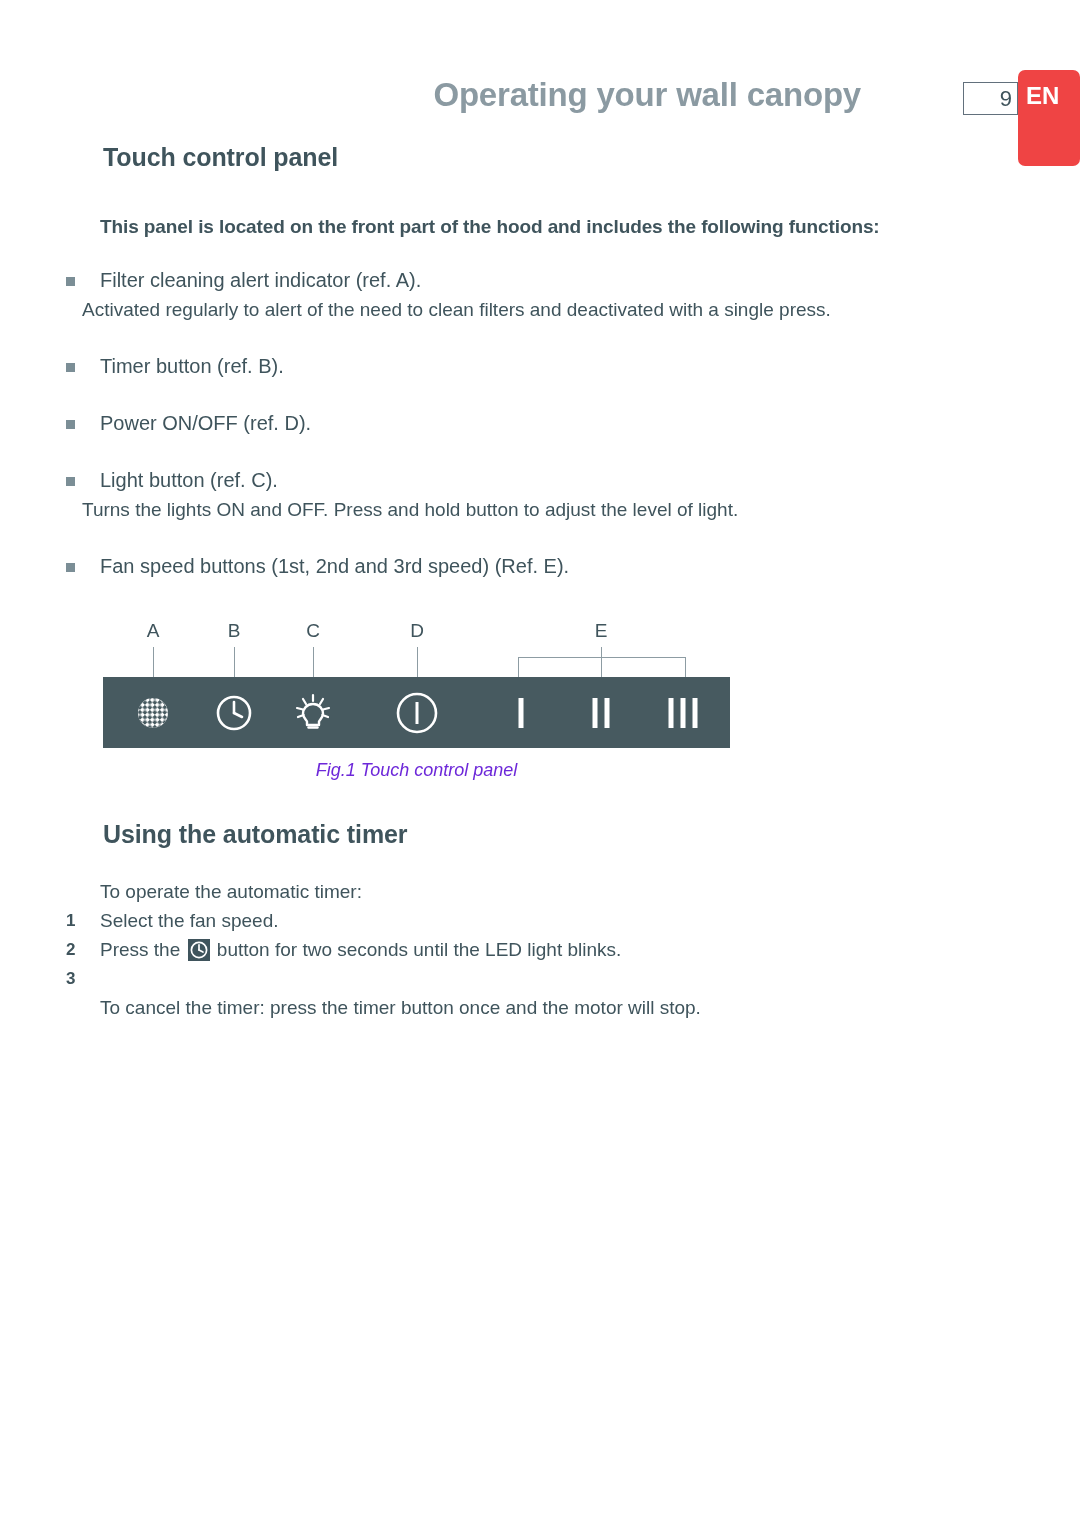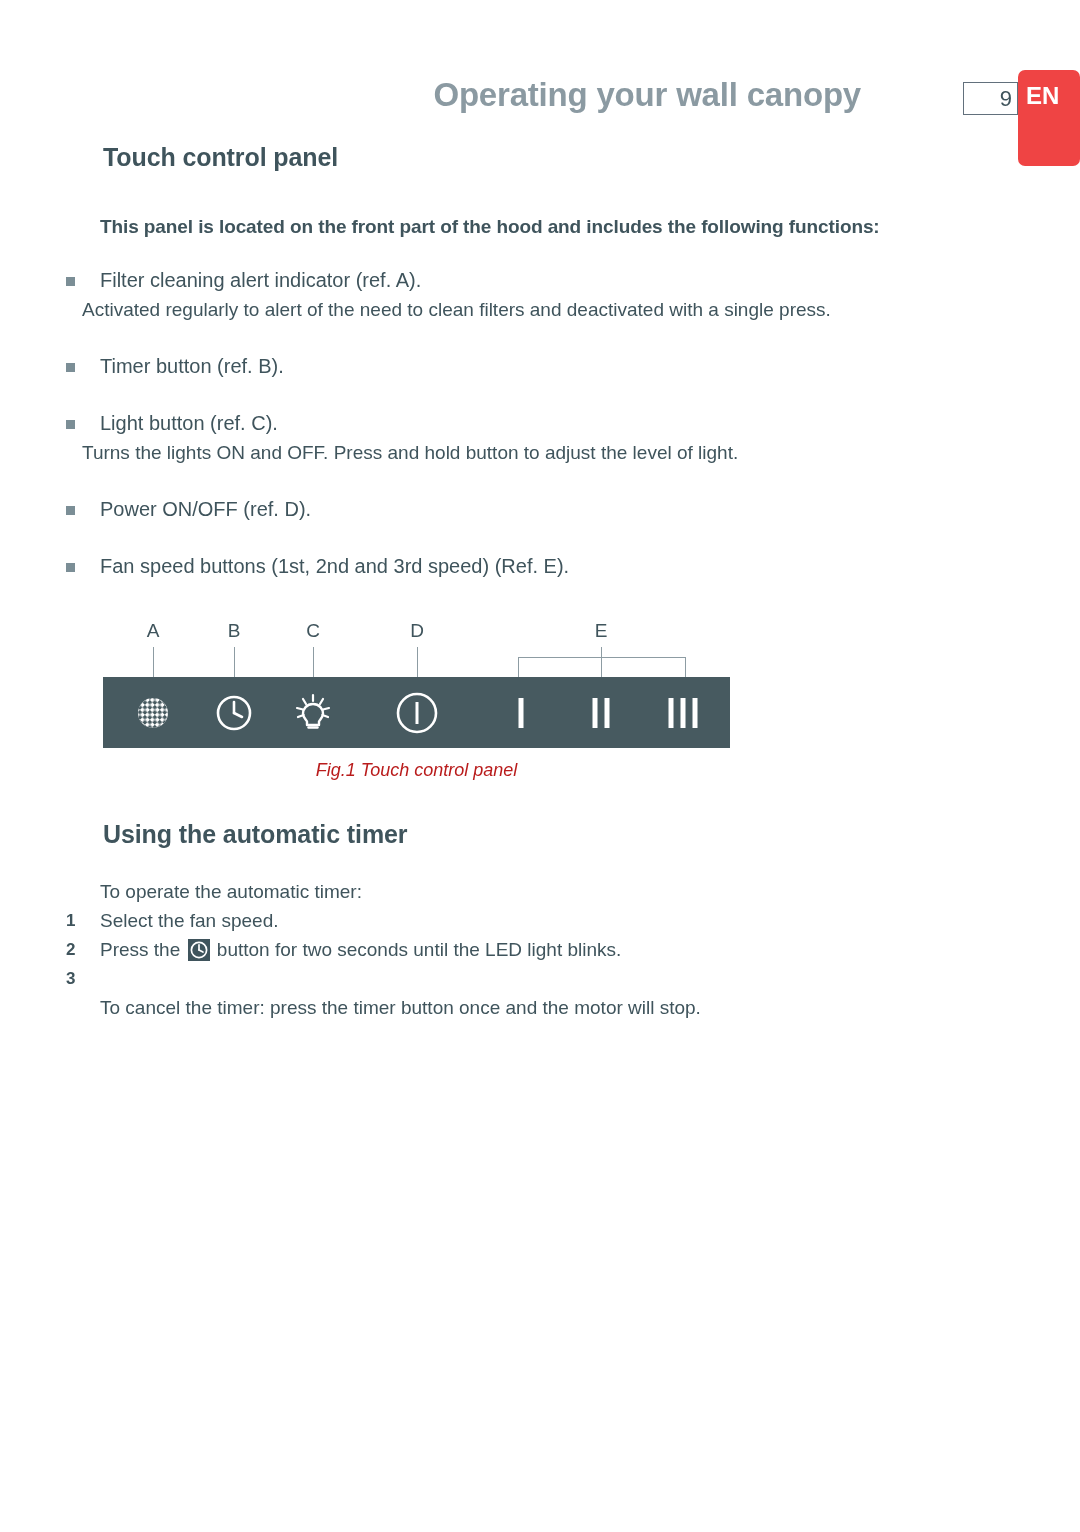--- a/index.html
+++ b/index.html
@@ -178,21 +178,21 @@
     background: #ffffff;
   }
   .fig-caption {
     position: absolute;
     top: 140px;
     left: 0;
     width: 627px;
     text-align: center;
     font-size: 18px;
     font-style: italic;
-    color: #b91c1c;
+    color: #6d28d9;
   }
 
   
   .steps {
     position: absolute;
     left: 66px;
     top: 877px;
     width: 950px;
   }
   .step-intro {
@@ -262,27 +262,27 @@
     <div class="bullet-sub">Activated regularly to alert of the need to clean filters and deactivated with a single press.</div>
   </div>
 
   <div class="bullet-item">
     <span class="bullet-sq"></span>
     <div class="bullet-text">Timer button (ref. B).</div>
   </div>
 
   <div class="bullet-item">
     <span class="bullet-sq"></span>
+    <div class="bullet-text">Power ON/OFF (ref. D).</div>
+  </div>
+
+  <div class="bullet-item">
+    <span class="bullet-sq"></span>
     <div class="bullet-text">Light button (ref. C).</div>
     <div class="bullet-sub">Turns the lights ON and OFF. Press and hold button to adjust the level of light.</div>
-  </div>
-
-  <div class="bullet-item">
-    <span class="bullet-sq"></span>
-    <div class="bullet-text">Power ON/OFF (ref. D).</div>
   </div>
 
   <div class="bullet-item">
     <span class="bullet-sq"></span>
     <div class="bullet-text">Fan speed buttons (1st, 2nd and 3rd speed) (Ref. E).</div>
   </div>
 
 </div>
 
 <div class="figure">

